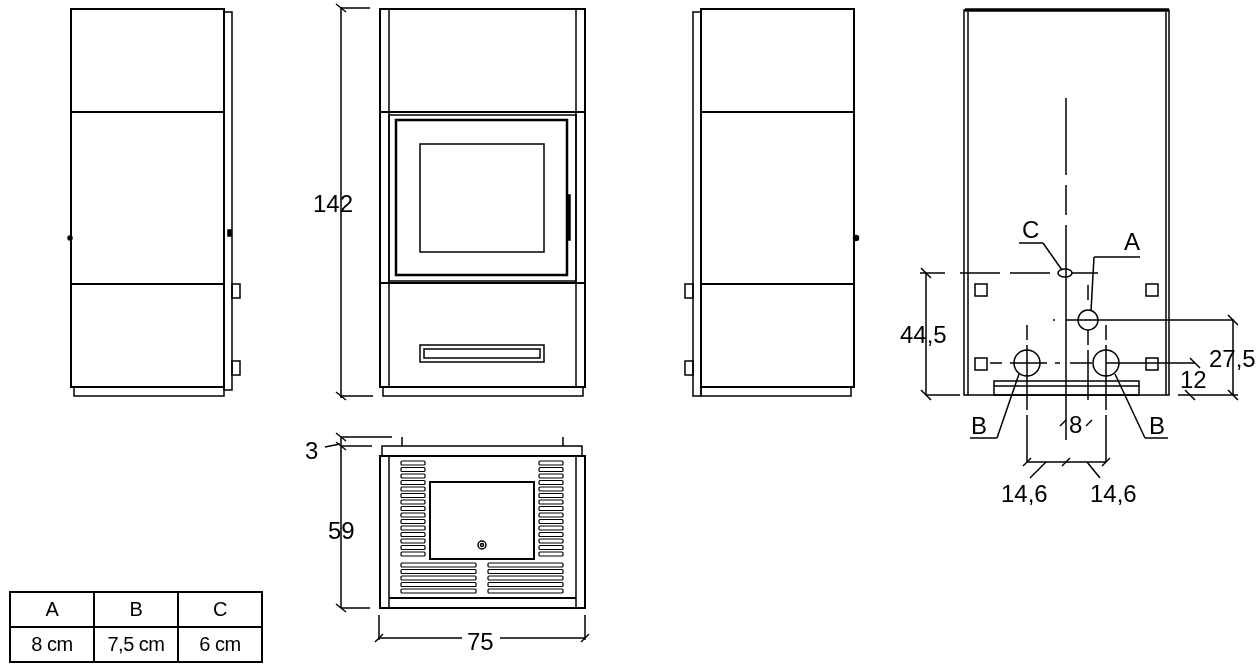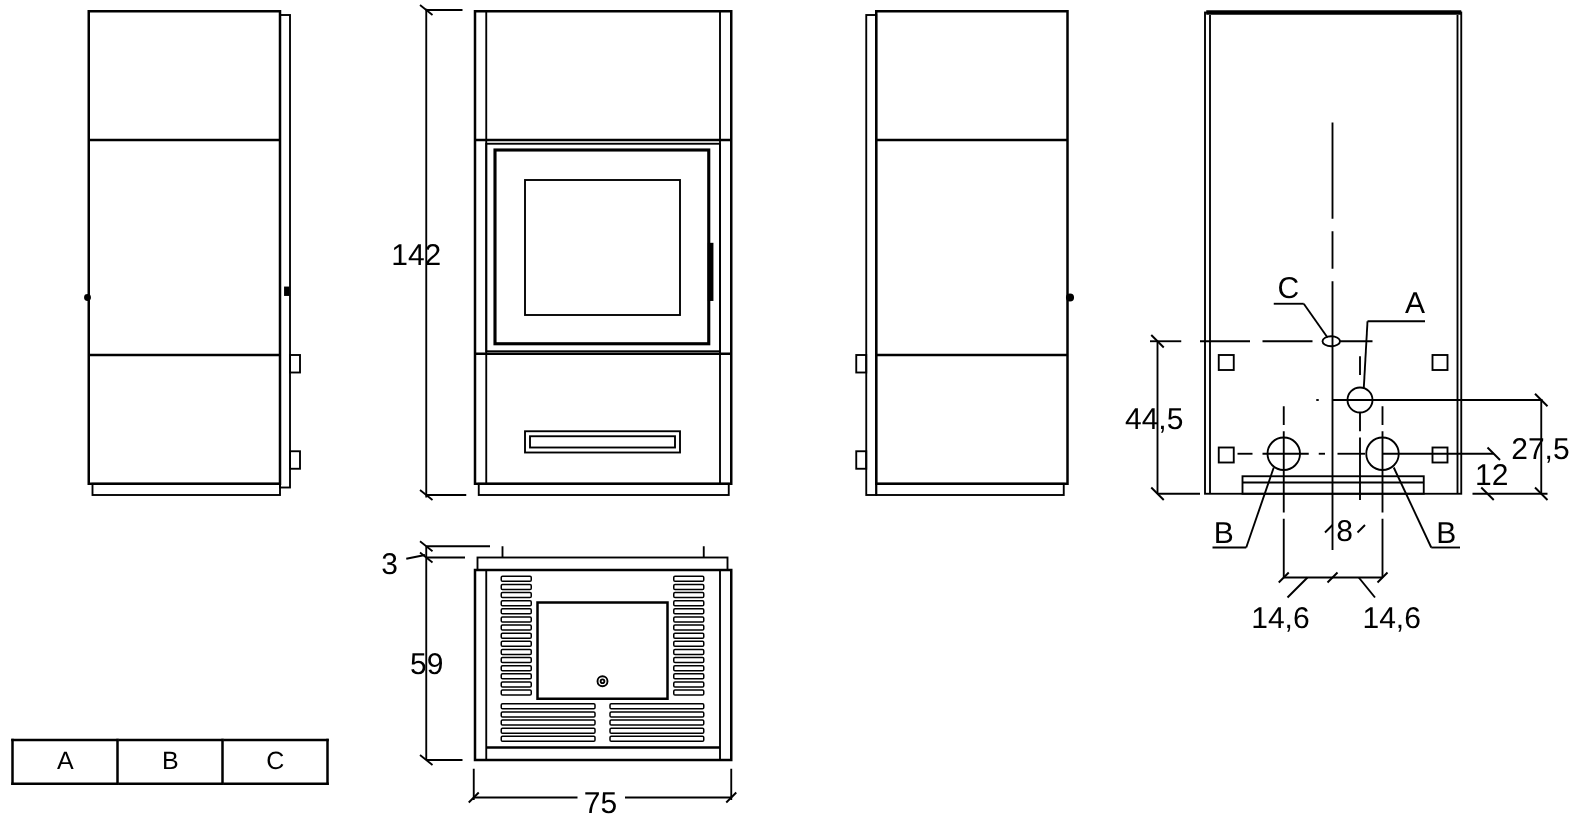--- a/index.html
+++ b/index.html
@@ -234,14 +234,19 @@
   <text class="dimtext" x="1149" y="434">B</text>
 </svg>
 
 <table class="spec-table">
   <tbody>
       <tr>
     <td>A</td>
     <td>B</td>
     <td>C</td>
   </tr>
+  <tr>
+    <td>8 cm</td>
+    <td>7,5 cm</td>
+    <td>6 cm</td>
+  </tr>
 </tbody>
   </table>
 
 </body></html>

